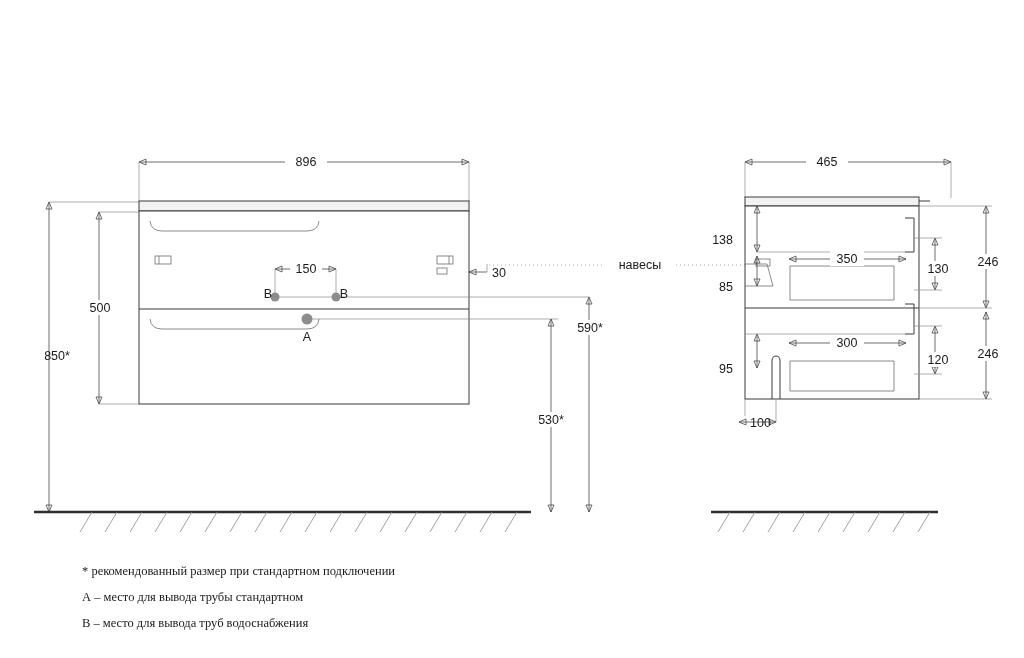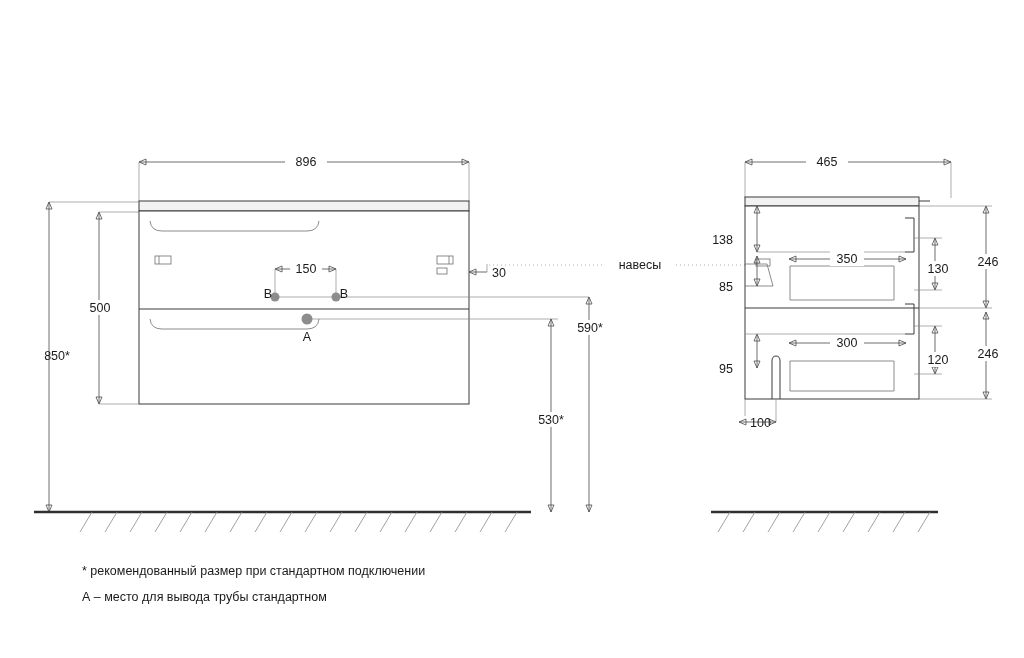--- a/index.html
+++ b/index.html
@@ -83,20 +83,21 @@
     stroke-width: 1;
   }
   .node-dot {
     fill: #8d8d8d;
   }
   .notes-block {
     position: absolute;
     left: 82px;
     top: 548px;
     width: 520px;
+    font-family: Liberation Serif, serif;
   }
   .notes-block p {
     margin: 0 0 12px 0;
     font-size: 12.5px;
     line-height: 14px;
     color: #1a1a1a;
   }
 </style>
 </head>
 <body>
@@ -338,15 +339,16 @@
     <text class="dim-text" x="988" y="250" text-anchor="middle">246</text>
 
     <rect x="972" y="330" width="32" height="15" fill="#ffffff"></rect>
     <text class="dim-text" x="988" y="342" text-anchor="middle">246</text>
 
   </svg>
 
   <div class="notes-block">
     <p>* рекомендованный размер при стандартном подключении</p>
     <p>А – место для вывода трубы стандартном</p>
+    <p>В – место для вывода труб водоснабжения</p>
   </div>
 
 </div>
 
 </body></html>

